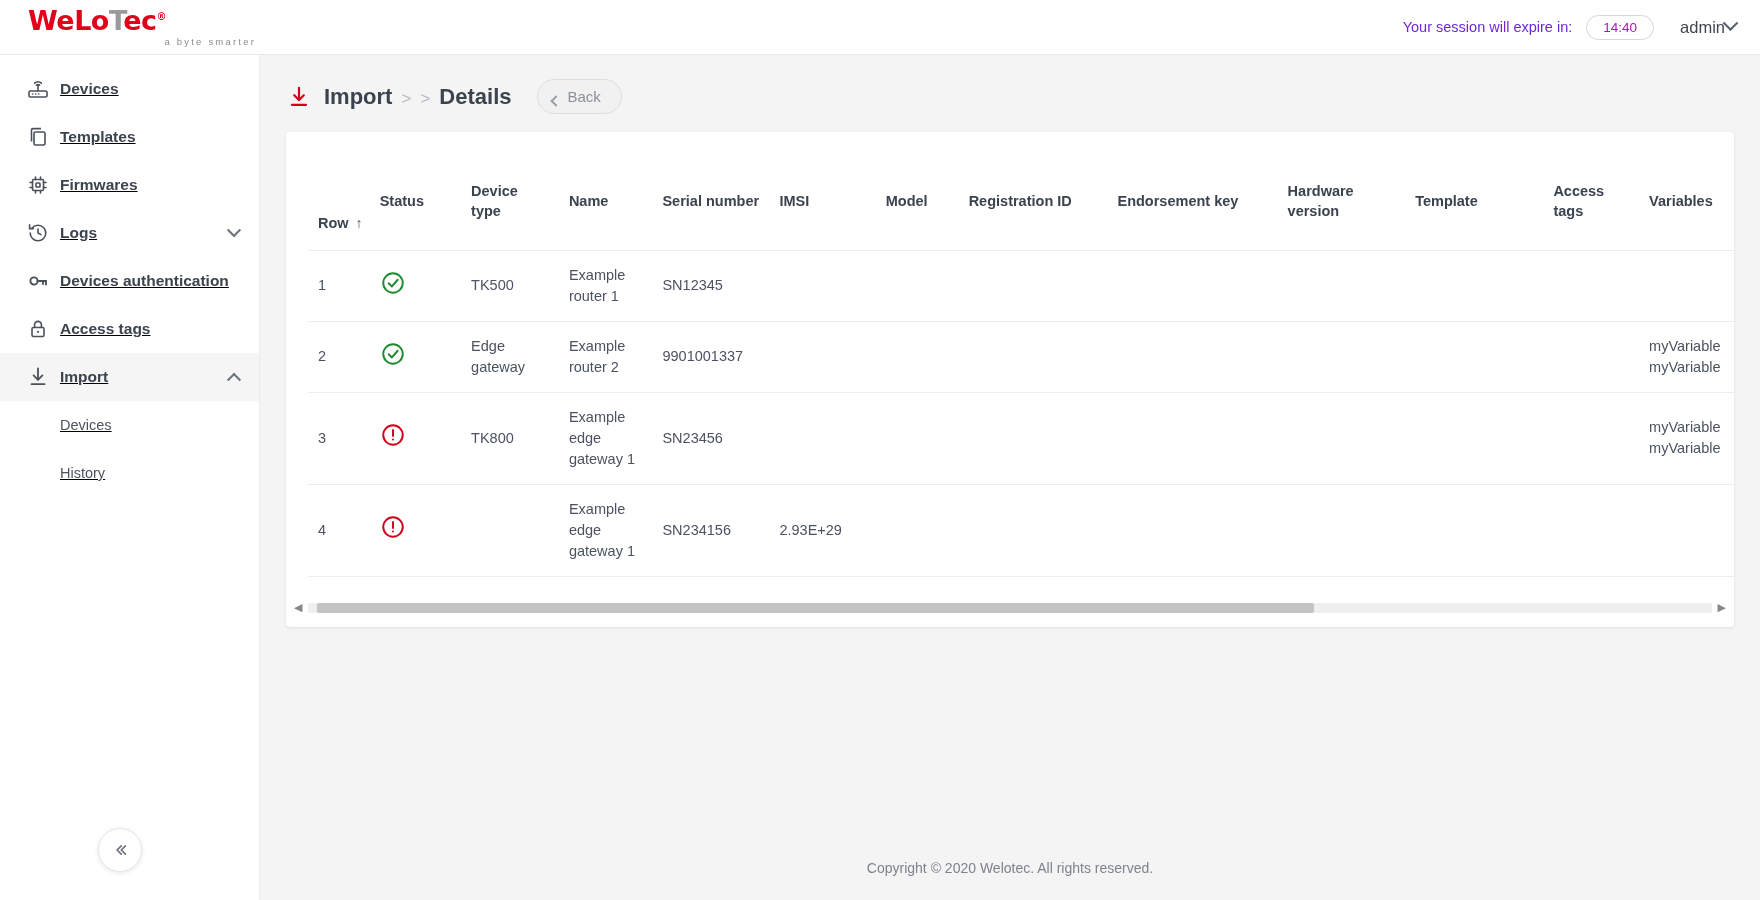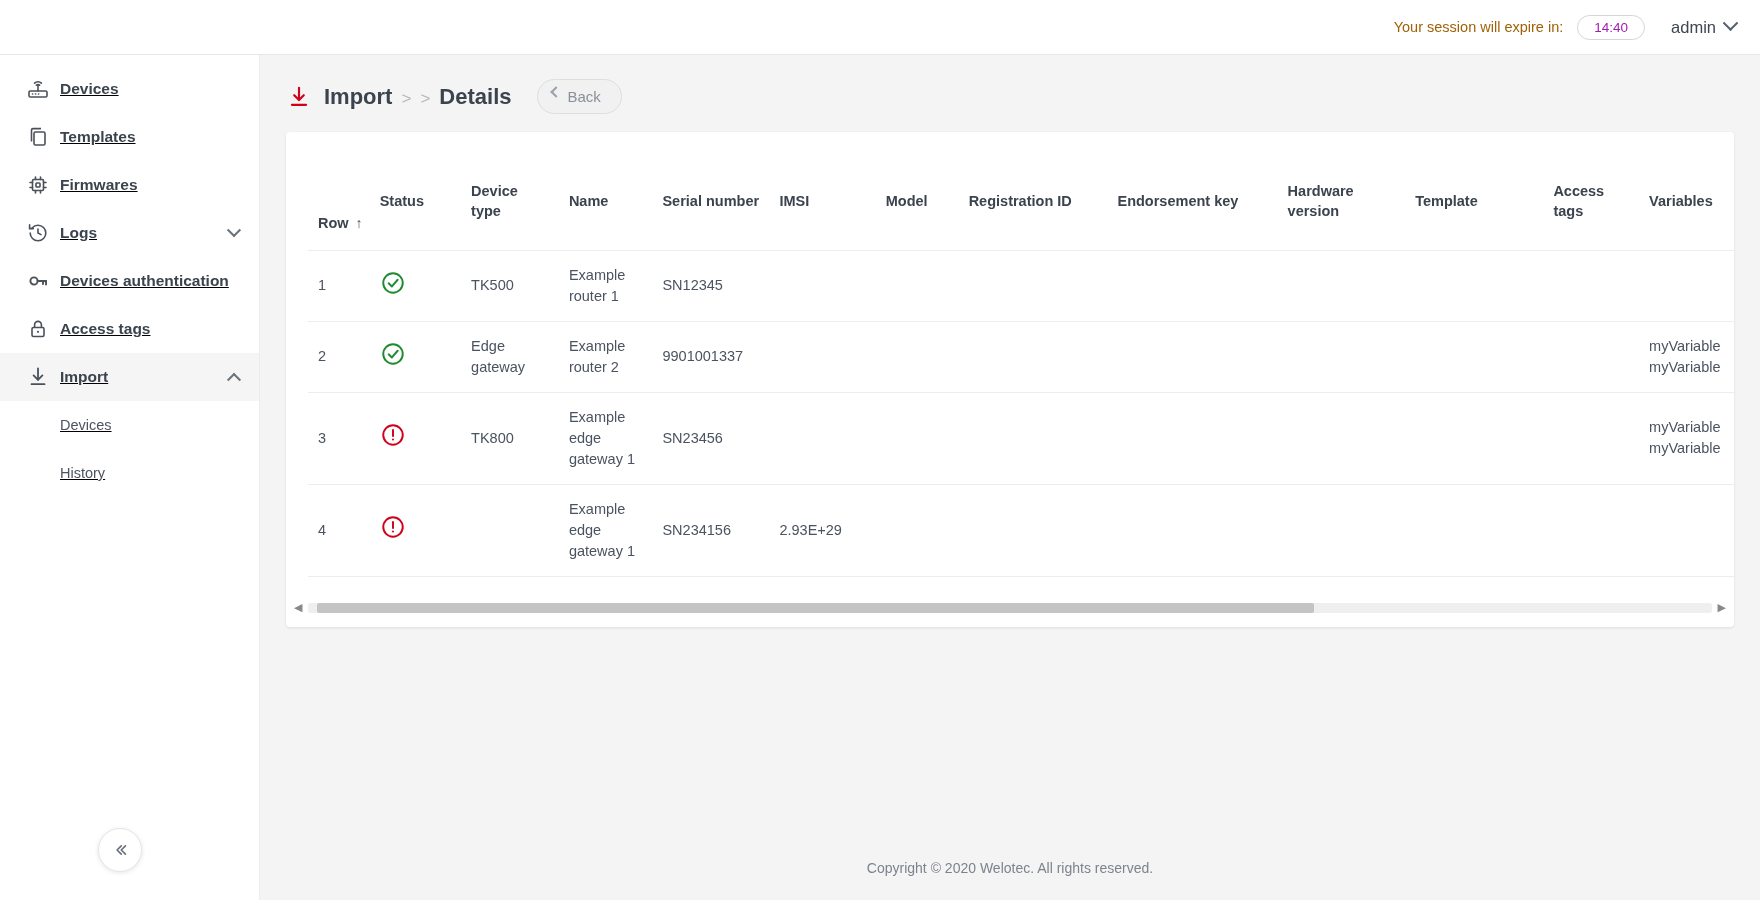--- a/index.html
+++ b/index.html
@@ -19,27 +19,27 @@
     border-bottom: 1px solid #e8e8e8;
     position: relative; z-index: 5;
   }
   .logo-wrap { width: 260px; padding-left: 28px; display: flex; flex-direction: column; justify-content: center; }
   .logo-main { font-size: 27px; font-weight: 700; letter-spacing: -0.5px; line-height: 1; color: #e2001a; font-family: "DejaVu Sans", sans-serif; }
   .logo-main .gray { color: #9a9a9a; }
   .logo-main .tm { font-size: 10px; vertical-align: super; }
   .logo-sub { font-size: 9.5px; letter-spacing: 2.2px; color: #8d8d8d; text-align: right; margin-top: 2px; padding-right: 4px; }
 
   .topbar-right { margin-left: auto; display: flex; align-items: center; padding-right: 24px; gap: 14px; }
-  .session-label { font-size: 14.5px; color: #a16207; }
+  .session-label { font-size: 14.5px; color: #6d28d9; }
   .session-pill {
     border: 1px solid #d4d6da; border-radius: 14px;
     padding: 4px 16px; font-size: 13.5px; color: #a21caf; background: #fff;
     min-width: 62px; text-align: center;
   }
-  .user-menu { display: flex; align-items: center; gap: 9px; margin-left: 12px; cursor: pointer; }
+  .user-menu { display: flex; align-items: center; margin-left: 12px; cursor: pointer; }
   .user-name { font-size: 16.5px; color: #3f4652; }
   .chev-down { width: 11px; height: 11px; border-right: 2px solid #55606d; border-bottom: 2px solid #55606d; transform: rotate(45deg) translate(-3px,-3px); }
 
   
   .body-row { display: flex; flex: 1; min-height: 0; }
 
   
   .sidebar {
     width: 260px; min-width: 260px; background: #ffffff;
     border-right: 1px solid #ececec;
@@ -70,21 +70,21 @@
   .main { flex: 1; min-width: 0; display: flex; flex-direction: column; background: #f4f4f5; position: relative; }
   .page-head { display: flex; align-items: center; padding: 24px 0 0 26px; gap: 12px; }
   .imp-ico { color: #d0021b; display: flex; align-items: center; }
   .crumbs { display: flex; align-items: baseline; gap: 9px; font-size: 22px; }
   .crumb-strong { font-weight: 700; color: #3b434e; }
   .crumb-sep { color: #b4b8bd; font-size: 17px; font-weight: 400; }
   .crumb-file { font-weight: 700; color: #3b434e; }
   .back-btn {
     margin-left: 14px; border: 1px solid #dcdee1; background: #f1f1f2;
     border-radius: 18px; padding: 8px 20px 8px 14px;
-    display: flex; align-items: flex-start; gap: 7px;
+    display: flex; align-items: flex-end; gap: 7px;
     font-size: 15px; color: #8a9099; cursor: pointer;
   }
   .back-chev { width: 8px; height: 8px; border-left: 2px solid #9aa0a8; border-bottom: 2px solid #9aa0a8; transform: rotate(45deg); }
 
   .card {
     margin: 18px 26px 0 26px; background: #fff; border-radius: 4px;
     box-shadow: 0 1px 3px rgba(0,0,0,.09);
     padding: 0 0 0 0; position: relative; overflow: hidden;
   }
   .table-scroll { overflow: hidden; padding: 0 22px; }
@@ -118,20 +118,24 @@
   .hscroll-thumb { height: 10px; width: 71%; background: #c4c4c4; border-radius: 2px; margin-left: 9px; cursor: pointer; }
 
   .footer { text-align: center; font-size: 14px; color: #7d838c; padding: 30px 0 24px 0; margin-top: auto; }
 </style>
 </head>
 <body>
 
 <div id="app">
 
   <div class="topbar">
+    <div class="logo-wrap">
+      <div class="logo-main"><span>WeLo</span><span class="gray">T</span><span>ec</span><span class="tm">®</span></div>
+      <div class="logo-sub">a byte smarter</div>
+    </div>
 
     <div class="topbar-right">
       <span class="session-label">Your session will expire in:</span>
       <span class="session-pill">14:40</span>
       <div class="user-menu">
         <span class="user-name">admin</span>
         <span class="chev-down"></span>
       </div>
     </div>
   </div>

